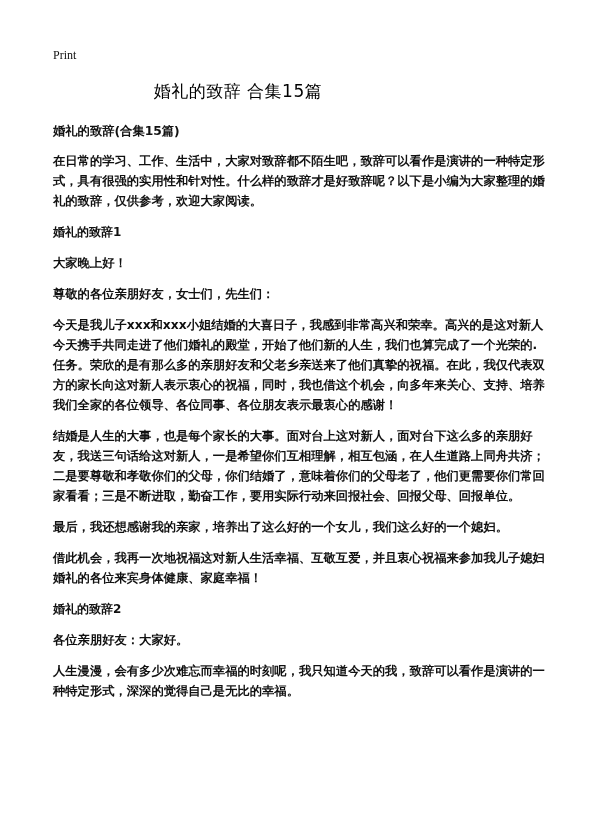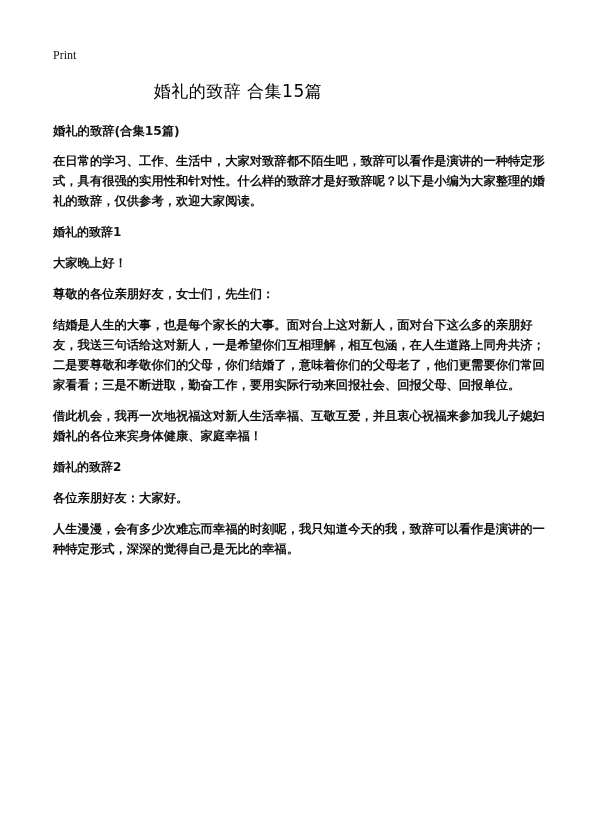--- a/index.html
+++ b/index.html
@@ -30,20 +30,22 @@
   <a class="print-link">Print</a>
   <div class="title">婚礼的致辞  合集15篇</div>
 
   <div class="content">
     <p class="subtitle">婚礼的致辞(合集15篇)</p>
     <p>在日常的学习、工作、生活中，大家对致辞都不陌生吧，致辞可以看作是演讲的一种特定形式，具有很强的实用性和针对性。什么样的致辞才是好致辞呢？以下是小编为大家整理的婚礼的致辞，仅供参考，欢迎大家阅读。</p>
 
     <h3>婚礼的致辞1</h3>
     <p>大家晚上好！</p>
     <p>尊敬的各位亲朋好友，女士们，先生们：</p>
+    <p>今天是我儿子xxx和xxx小姐结婚的大喜日子，我感到非常高兴和荣幸。高兴的是这对新人今天携手共同走进了他们婚礼的殿堂，开始了他们新的人生，我们也算完成了一个光荣的.任务。荣欣的是有那么多的亲朋好友和父老乡亲送来了他们真挚的祝福。在此，我仅代表双方的家长向这对新人表示衷心的祝福，同时，我也借这个机会，向多年来关心、支持、培养我们全家的各位领导、各位同事、各位朋友表示最衷心的感谢！</p>
     <p>结婚是人生的大事，也是每个家长的大事。面对台上这对新人，面对台下这么多的亲朋好友，我送三句话给这对新人，一是希望你们互相理解，相互包涵，在人生道路上同舟共济；二是要尊敬和孝敬你们的父母，你们结婚了，意味着你们的父母老了，他们更需要你们常回家看看；三是不断进取，勤奋工作，要用实际行动来回报社会、回报父母、回报单位。</p>
+    <p>最后，我还想感谢我的亲家，培养出了这么好的一个女儿，我们这么好的一个媳妇。</p>
     <p>借此机会，我再一次地祝福这对新人生活幸福、互敬互爱，并且衷心祝福来参加我儿子媳妇婚礼的各位来宾身体健康、家庭幸福！</p>
 
     <h3>婚礼的致辞2</h3>
     <p>各位亲朋好友：大家好。</p>
     <p>人生漫漫，会有多少次难忘而幸福的时刻呢，我只知道今天的我，致辞可以看作是演讲的一种特定形式，深深的觉得自己是无比的幸福。</p>
   </div>
 </div>
 
 </body></html>

